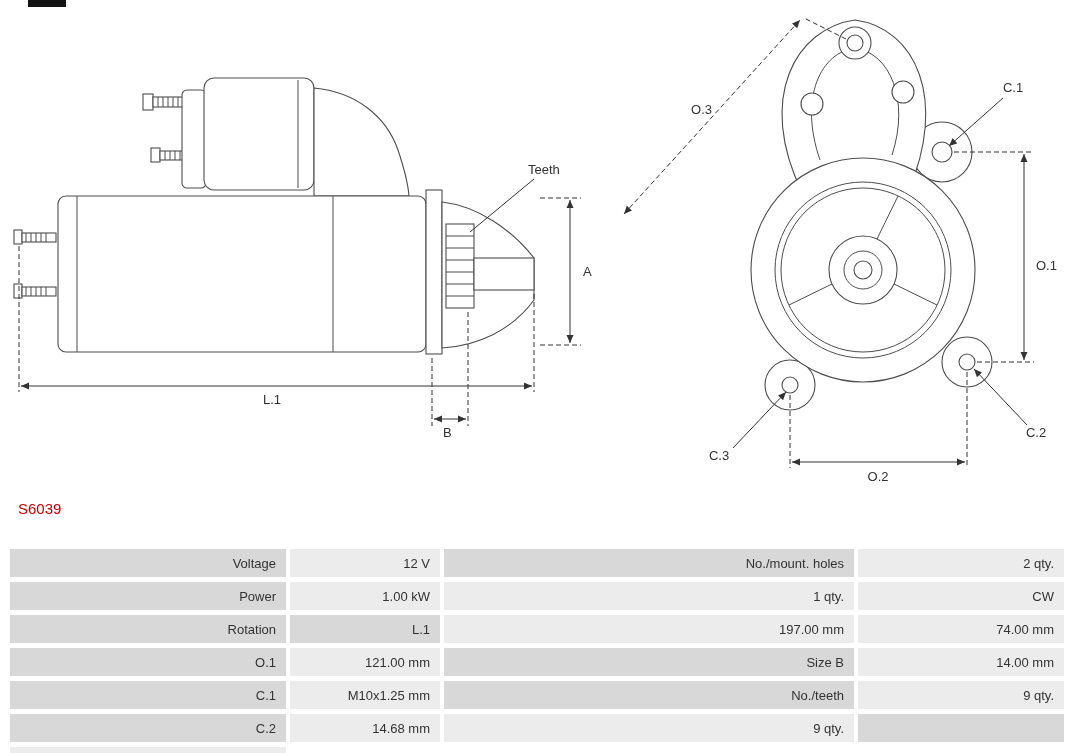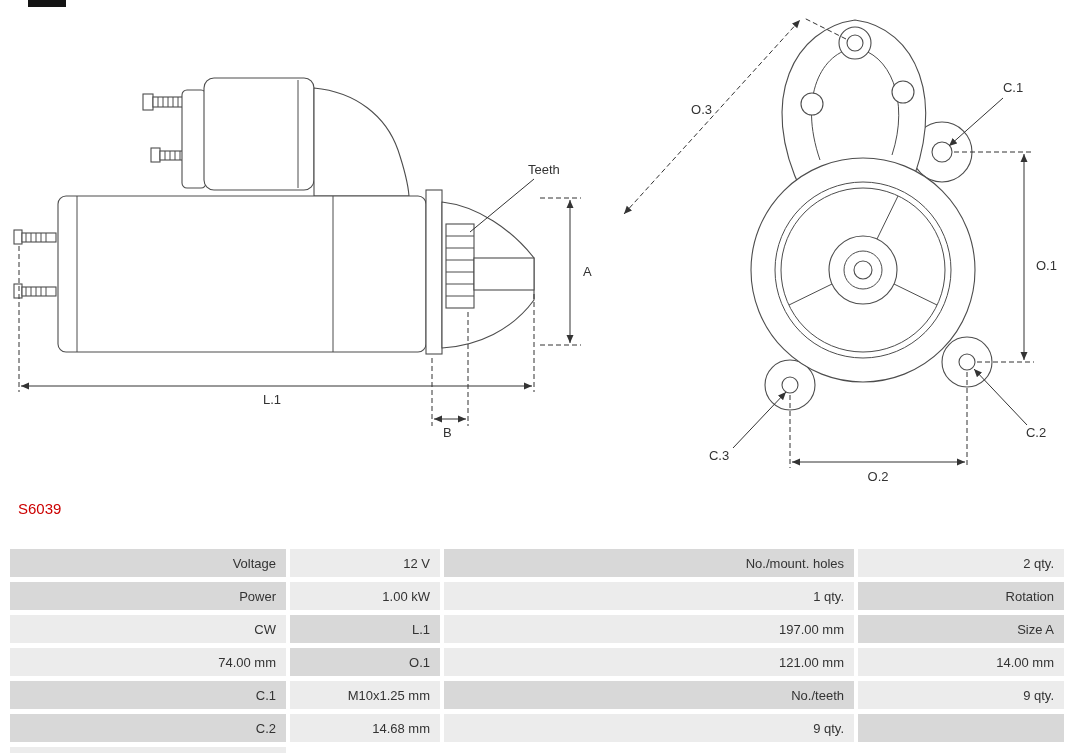--- a/index.html
+++ b/index.html
@@ -188,30 +188,30 @@
   <div class="spec-table">
     <div class="cell lbl">Voltage</div>
     <div class="cell val">12 V</div>
     <div class="cell lbl">No./mount. holes</div>
     <div class="cell val">2 qty.</div>
 
     <div class="cell lbl">Power</div>
     <div class="cell val">1.00 kW</div>
     <div class="cell val">1 qty.</div>
 
+    <div class="cell val">CW</div>
     <div class="cell lbl">Rotation</div>
-    <div class="cell val">CW</div>
     <div class="cell lbl">L.1</div>
     <div class="cell val">197.00 mm</div>
 
-    <div class="cell lbl">Size A</div>
     <div class="cell val">74.00 mm</div>
     <div class="cell lbl">O.1</div>
     <div class="cell val">121.00 mm</div>
 
+    <div class="cell lbl">Size B</div>
     <div class="cell val">14.00 mm</div>
     <div class="cell lbl">C.1</div>
     <div class="cell val">M10x1.25 mm</div>
 
     <div class="cell lbl">No./teeth</div>
     <div class="cell val">9 qty.</div>
     <div class="cell lbl">C.2</div>
     <div class="cell val">14.68 mm</div>
 
     <div class="cell val">9 qty.</div>

